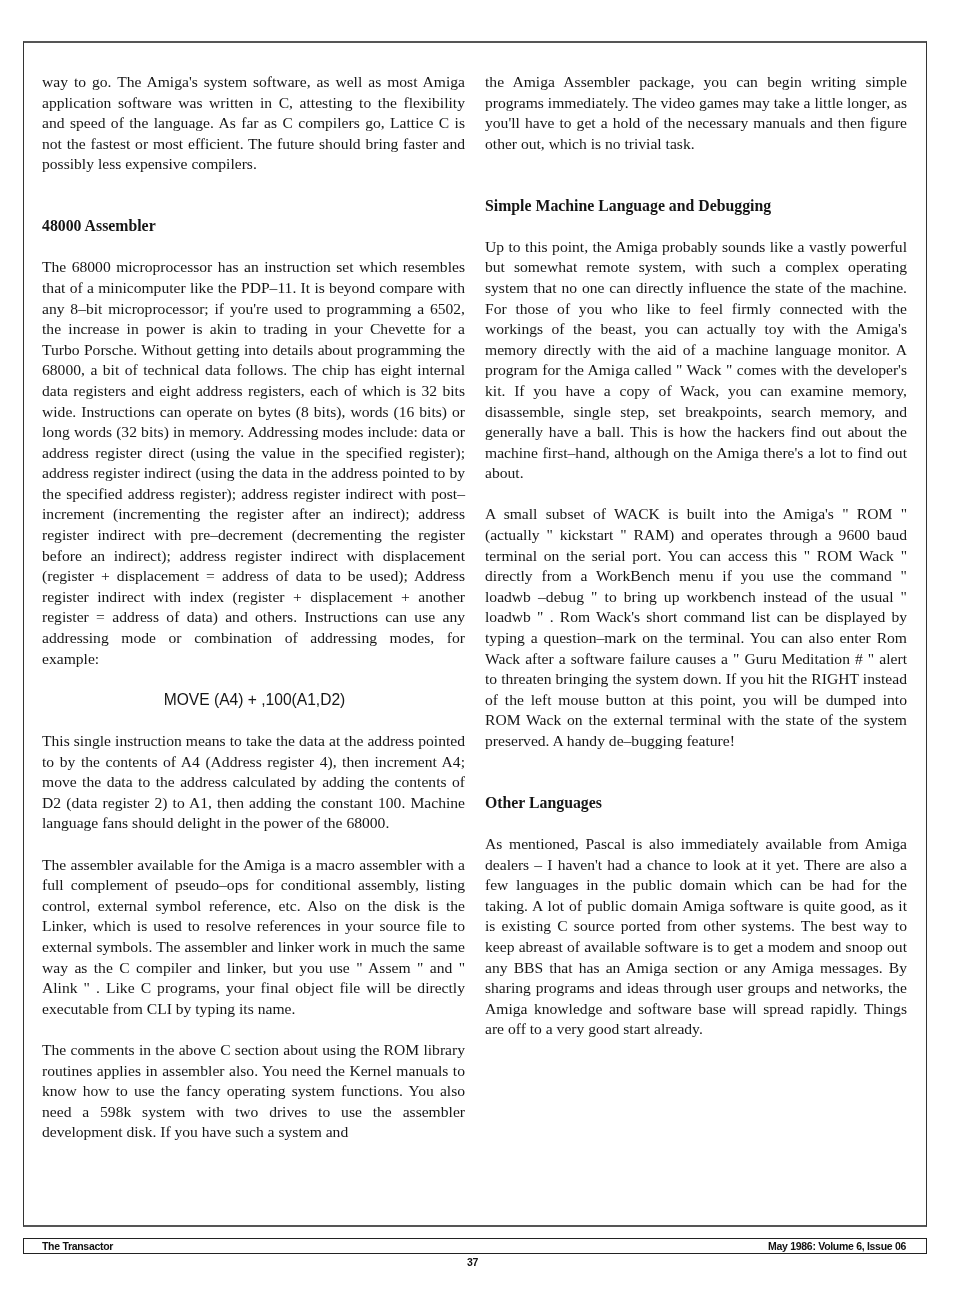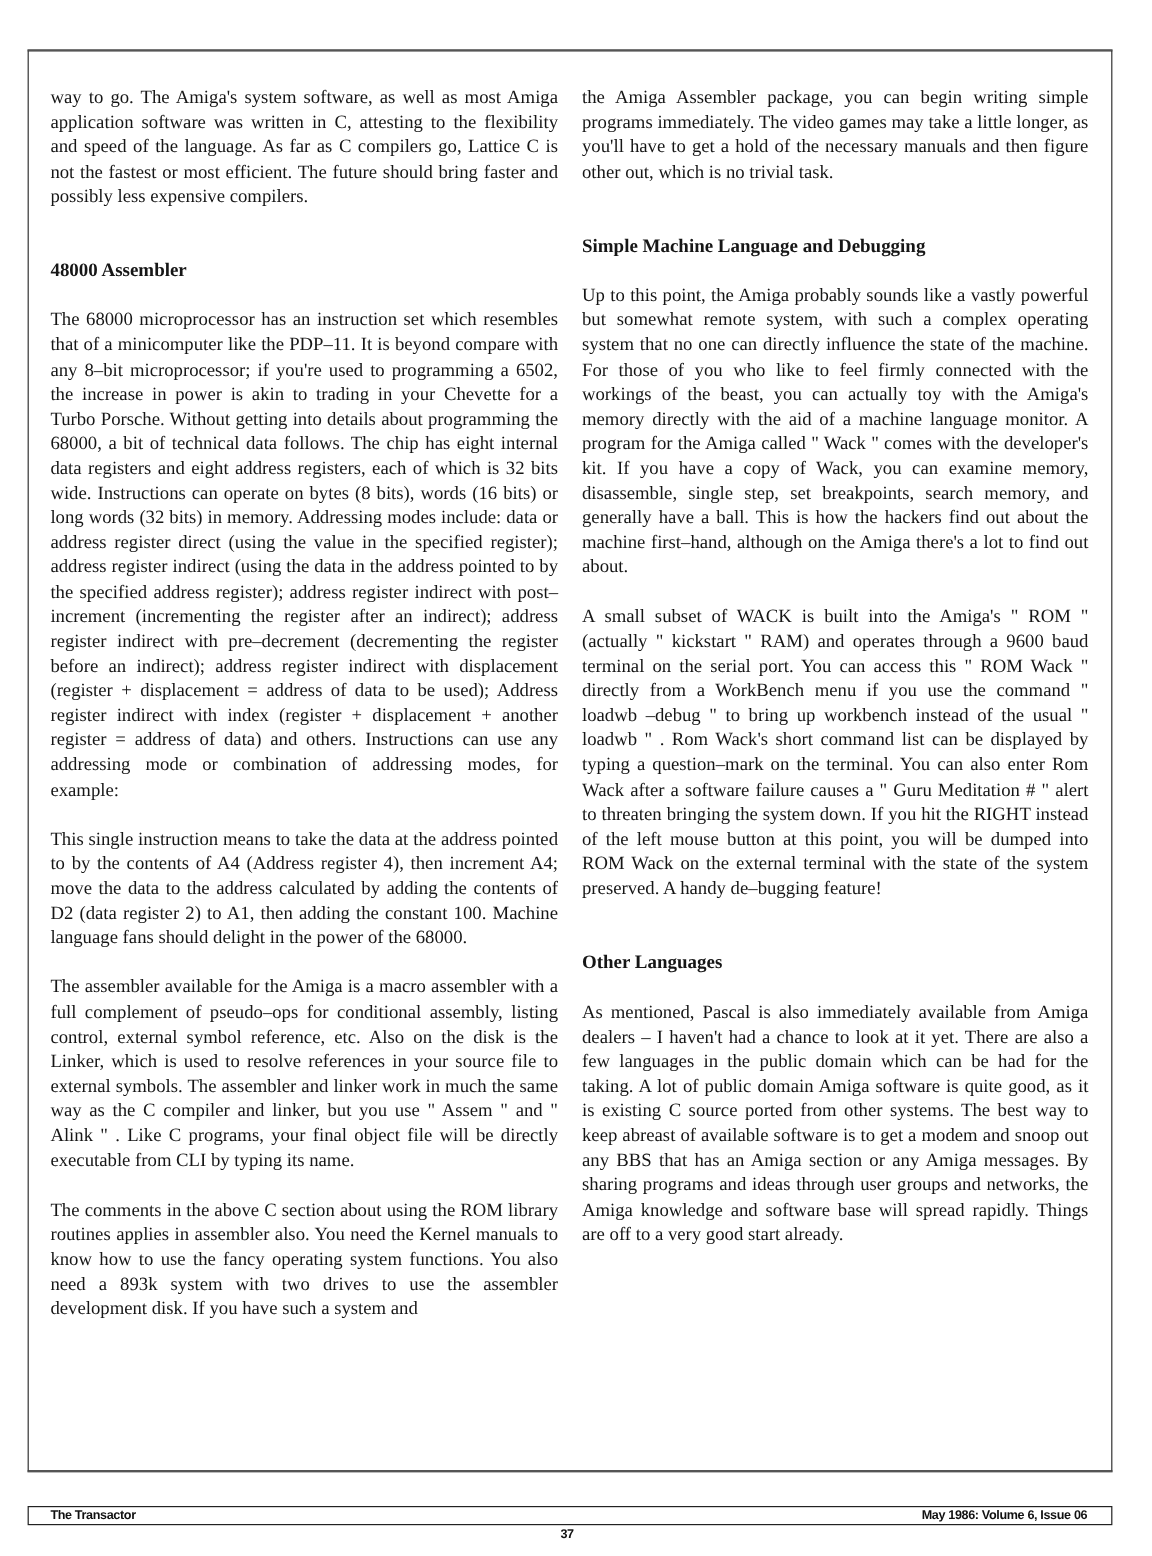--- a/index.html
+++ b/index.html
@@ -6,40 +6,41 @@
     body { width: 960px; height: 1297px; position: relative; overflow: hidden; font-family: "Liberation Serif", serif; color: #161616; }
     .page-frame { position: absolute; left: 23px; top: 41px; width: 904px; height: 1186px; border: 1px solid #333; border-top: 2px solid #555; border-bottom: 2px solid #555; box-sizing: border-box; }
     .col { position: absolute; top: 72px; font-size: 15.6px; line-height: 20.6px; text-align: justify; }
     .col-left { left: 42px; width: 423px; }
     .col-right { left: 485px; width: 422px; }
     p { margin: 0 0 20.6px 0; }
     h2 { font-family: "Liberation Serif", serif; font-weight: bold; font-size: 15.8px; margin: 0; line-height: 20.6px; }
     .heading-block { margin: 0 0 20.6px 0; }
     .code-line { font-family: "Liberation Sans", sans-serif; font-size: 15.6px; text-align: center; margin: 0 0 20.6px 0; padding-left: 2px; }
     .gap-1 { height: 20.6px; }
-    .footer-bar { position: absolute; left: 23px; top: 1238px; width: 904px; height: 16px; border: 1px solid #222; box-sizing: border-box; font-family: "Liberation Sans", sans-serif; font-weight: bold; font-size: 10.5px; letter-spacing: -0.3px; color: #111; margin-top: 17px; }
+    .footer-bar { position: absolute; left: 23px; top: 1238px; width: 904px; height: 16px; border: 1px solid #222; box-sizing: border-box; font-family: "Liberation Sans", sans-serif; font-weight: bold; font-size: 10.5px; letter-spacing: -0.3px; color: #111; }
     .footer-left { position: absolute; left: 18px; top: 0px; line-height: 14px; }
     .footer-center { position: absolute; left: 443px; top: 16px; line-height: 14px; }
     .footer-right { position: absolute; right: 20px; top: 0px; line-height: 14px; text-align: right; }
   </style>
 </head>
 <body>
 
 <div class="page-frame"></div>
 
 <div class="col col-left">
   <p>way to go. The Amiga's system software, as well as most Amiga application software was written in C, attesting to the flexibility and speed of the language. As far as C compilers go, Lattice C is not the fastest or most efficient. The future should bring faster and possibly less expensive compilers.</p>
   <div class="gap-1"></div>
   <div class="heading-block">
     <h2>48000 Assembler</h2>
   </div>
   <p>The 68000 microprocessor has an instruction set which resembles that of a minicomputer like the PDP–11. It is beyond compare with any 8–bit microprocessor; if you're used to programming a 6502, the increase in power is akin to trading in your Chevette for a Turbo Porsche. Without getting into details about programming the 68000, a bit of technical data follows. The chip has eight internal data registers and eight address registers, each of which is 32 bits wide. Instructions can operate on bytes (8 bits), words (16 bits) or long words (32 bits) in memory. Addressing modes include: data or address register direct (using the value in the specified register); address register indirect (using the data in the address pointed to by the specified address register); address register indirect with post–increment (incrementing the register after an indirect); address register indirect with pre–decrement (decrementing the register before an indirect); address register indirect with displacement (register + displacement = address of data to be used); Address register indirect with index (register + displacement + another register = address of data) and others. Instructions can use any addressing mode or combination of addressing modes, for example:</p>
+  <div class="code-line">MOVE (A4) + ,100(A1,D2)</div>
   <p>This single instruction means to take the data at the address pointed to by the contents of A4 (Address register 4), then increment A4; move the data to the address calculated by adding the contents of D2 (data register 2) to A1, then adding the constant 100. Machine language fans should delight in the power of the 68000.</p>
   <p>The assembler available for the Amiga is a macro assembler with a full complement of pseudo–ops for conditional assembly, listing control, external symbol reference, etc. Also on the disk is the Linker, which is used to resolve references in your source file to external symbols. The assembler and linker work in much the same way as the C compiler and linker, but you use " Assem " and " Alink " . Like C programs, your final object file will be directly executable from CLI by typing its name.</p>
-  <p>The comments in the above C section about using the ROM library routines applies in assembler also. You need the Kernel manuals to know how to use the fancy operating system functions. You also need a 893k system with two drives to use the assembler development disk. If you have such a system and</p>
+  <p>The comments in the above C section about using the ROM library routines applies in assembler also. You need the Kernel manuals to know how to use the fancy operating system functions. You also need a 598k system with two drives to use the assembler development disk. If you have such a system and</p>
 </div>
 
 <div class="col col-right">
   <p>the Amiga Assembler package, you can begin writing simple programs immediately. The video games may take a little longer, as you'll have to get a hold of the necessary manuals and then figure other out, which is no trivial task.</p>
   <div class="gap-1"></div>
   <div class="heading-block">
     <h2>Simple Machine Language and Debugging</h2>
   </div>
   <p>Up to this point, the Amiga probably sounds like a vastly powerful but somewhat remote system, with such a complex operating system that no one can directly influence the state of the machine. For those of you who like to feel firmly connected with the workings of the beast, you can actually toy with the Amiga's memory directly with the aid of a machine language monitor. A program for the Amiga called " Wack " comes with the developer's kit. If you have a copy of Wack, you can examine memory, disassemble, single step, set breakpoints, search memory, and generally have a ball. This is how the hackers find out about the machine first–hand, although on the Amiga there's a lot to find out about.</p>
   <p>A small subset of WACK is built into the Amiga's " ROM " (actually " kickstart " RAM) and operates through a 9600 baud terminal on the serial port. You can access this " ROM Wack " directly from a WorkBench menu if you use the command " loadwb –debug " to bring up workbench instead of the usual " loadwb " . Rom Wack's short command list can be displayed by typing a question–mark on the terminal. You can also enter Rom Wack after a software failure causes a " Guru Meditation # " alert to threaten bringing the system down. If you hit the RIGHT instead of the left mouse button at this point, you will be dumped into ROM Wack on the external terminal with the state of the system preserved. A handy de–bugging feature!</p>

